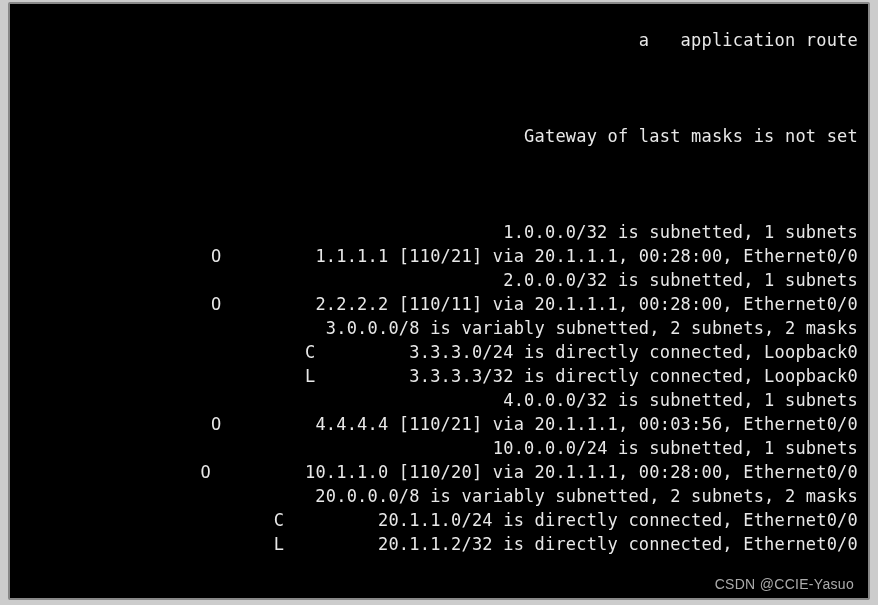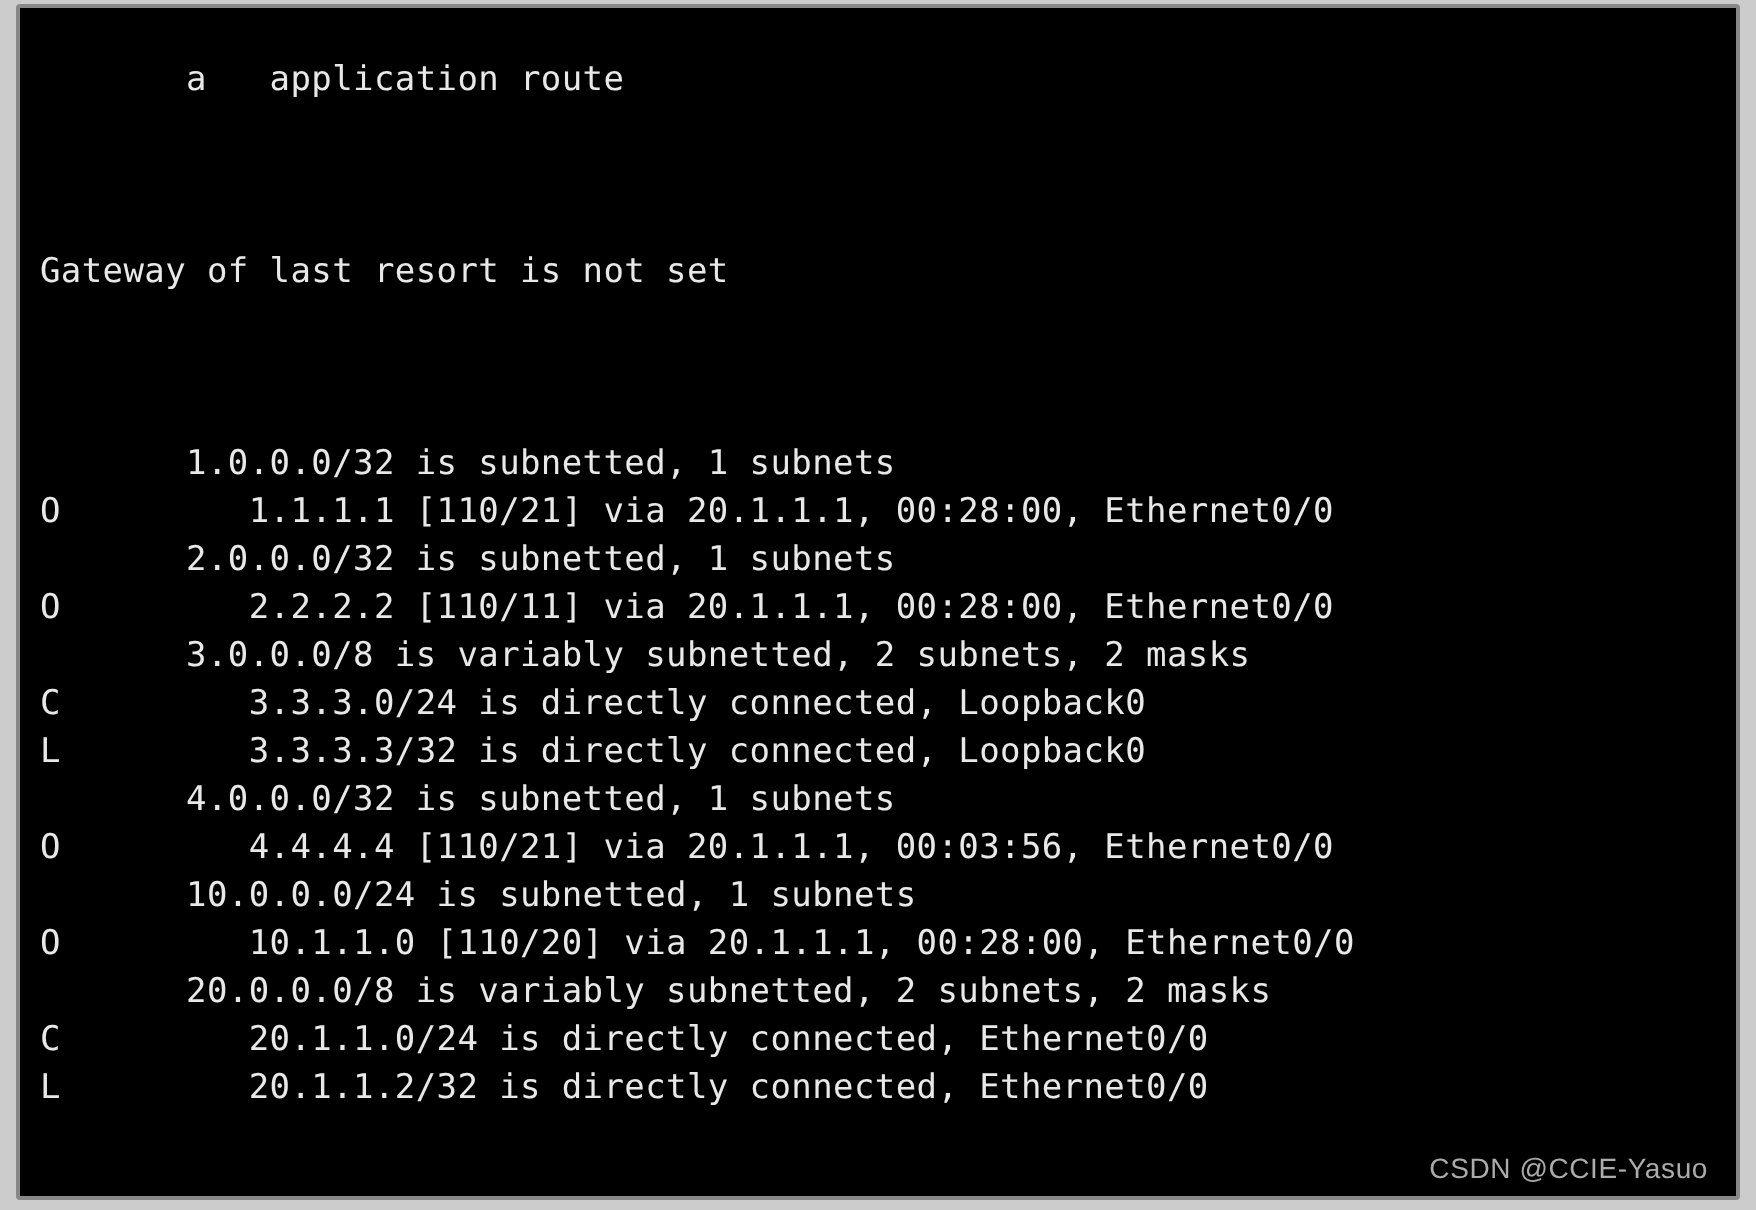--- a/index.html
+++ b/index.html
@@ -1,31 +1,31 @@
 <!DOCTYPE html>
 <html><head>
 <meta charset="utf-8">
 <style>
   * { margin: 0; padding: 0; box-sizing: border-box; }
   html, body { width: 878px; height: 605px; overflow: hidden; background: #d0d0d0; }
   .page-wrap { position: relative; width: 878px; height: 605px; background: #ccc; padding: 2px 2px 2px 8px; }
-  .terminal-outer { position: relative; width: 862px; height: 598px; background: #000; border: 2px solid #888; border-radius: 2px; overflow: hidden; }
+  .terminal-outer { position: relative; width: 862px; height: 598px; background: #000; border: 2px solid #888; border-radius: 2px; overflow: hidden; text-align: right; }
   .terminal { font-family: "DejaVu Sans Mono", "Menlo", "Consolas", monospace; font-size: 17px; line-height: 24px; color: #e8e8e8; white-space: pre; letter-spacing: 0.2px; padding: 0 10px; }
   .row { white-space: pre; }
   .watermark { position: absolute; right: 14px; bottom: 6px; color: #c9c9c9; font-family: Liberation Sans, sans-serif; font-size: 14px; opacity: 0.85; letter-spacing: 0.3px; text-shadow: 0 0 2px rgba(0,0,0,0.6); }
 </style>
 </head>
 <body>
 
 <div class="page-wrap">
   <div class="terminal-outer">
     <div class="terminal">
 <div class="row">       a   application route</div>
 <div class="row"> </div>
-<div class="row">Gateway of last resort is not set</div>
+<div class="row">Gateway of last masks is not set</div>
 <div class="row"> </div>
 <div id="route-lines"><div class="row">       1.0.0.0/32 is subnetted, 1 subnets</div><div class="row">O         1.1.1.1 [110/21] via 20.1.1.1, 00:28:00, Ethernet0/0</div><div class="row">       2.0.0.0/32 is subnetted, 1 subnets</div><div class="row">O         2.2.2.2 [110/11] via 20.1.1.1, 00:28:00, Ethernet0/0</div><div class="row">       3.0.0.0/8 is variably subnetted, 2 subnets, 2 masks</div><div class="row">C         3.3.3.0/24 is directly connected, Loopback0</div><div class="row">L         3.3.3.3/32 is directly connected, Loopback0</div><div class="row">       4.0.0.0/32 is subnetted, 1 subnets</div><div class="row">O         4.4.4.4 [110/21] via 20.1.1.1, 00:03:56, Ethernet0/0</div><div class="row">       10.0.0.0/24 is subnetted, 1 subnets</div><div class="row">O         10.1.1.0 [110/20] via 20.1.1.1, 00:28:00, Ethernet0/0</div><div class="row">       20.0.0.0/8 is variably subnetted, 2 subnets, 2 masks</div><div class="row">C         20.1.1.0/24 is directly connected, Ethernet0/0</div><div class="row">L         20.1.1.2/32 is directly connected, Ethernet0/0</div></div>
 
 
     </div>
     <div class="watermark">CSDN @CCIE-Yasuo</div>
   </div>
 </div>
 
 </body></html>

